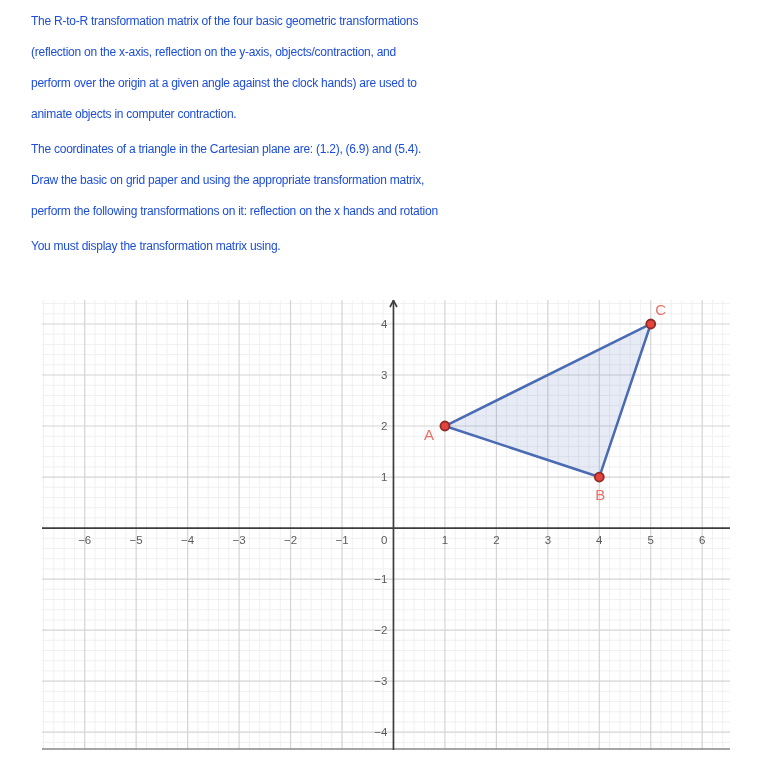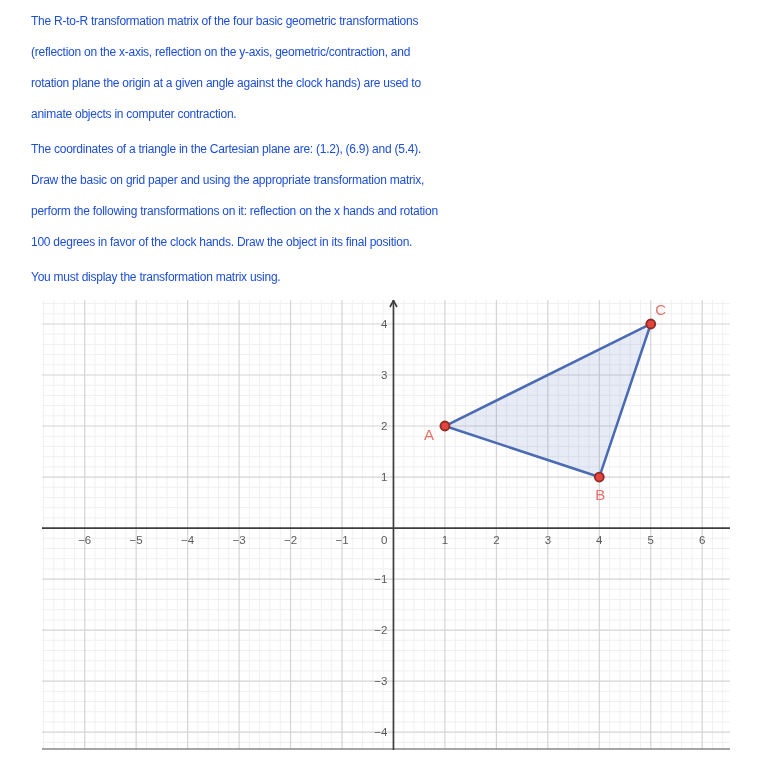--- a/index.html
+++ b/index.html
@@ -31,29 +31,28 @@
     background:#ffffff;
   }
   .graph-panel svg{display:block;}
 </style>
 </head>
 <body>
 
 <div class="problem-text">
   <p>
     <span class="line">The R-to-R transformation matrix of the four basic geometric transformations</span><br>
-    <span class="line">(reflection on the x-axis, reflection on the y-axis, geometric/contraction, and</span><br>
-    <span class="line">rotation plane the origin at a given angle against the clock hands) are used to</span><br>
+    <span class="line">(reflection on the x-axis, reflection on the y-axis, objects/contraction, and</span><br>
+    <span class="line">perform over the origin at a given angle against the clock hands) are used to</span><br>
     <span class="line">animate objects in computer contraction.</span>
   </p>
   <p>
     <span class="line">The coordinates of a triangle in the Cartesian plane are: (1.2), (6.9) and (5.4).</span><br>
     <span class="line">Draw the basic on grid paper and using the appropriate transformation matrix,</span><br>
     <span class="line">perform the following transformations on it: reflection on the x hands and rotation</span><br>
-    <span class="line">100 degrees in favor of the clock hands. Draw the object in its final position.</span>
   </p>
   <p>
     <span class="line">You must display the transformation matrix using.</span>
   </p>
 </div>
 
 <div class="graph-panel">
   <svg id="graph-svg" width="688" height="450" viewBox="0 0 688 450">
       <line x1="1.543754674644694" y1="0" x2="1.543754674644694" y2="450" stroke="#f0f0f0" stroke-width="1"></line>
       <line x1="11.835452505609549" y1="0" x2="11.835452505609549" y2="450" stroke="#f0f0f0" stroke-width="1"></line>

